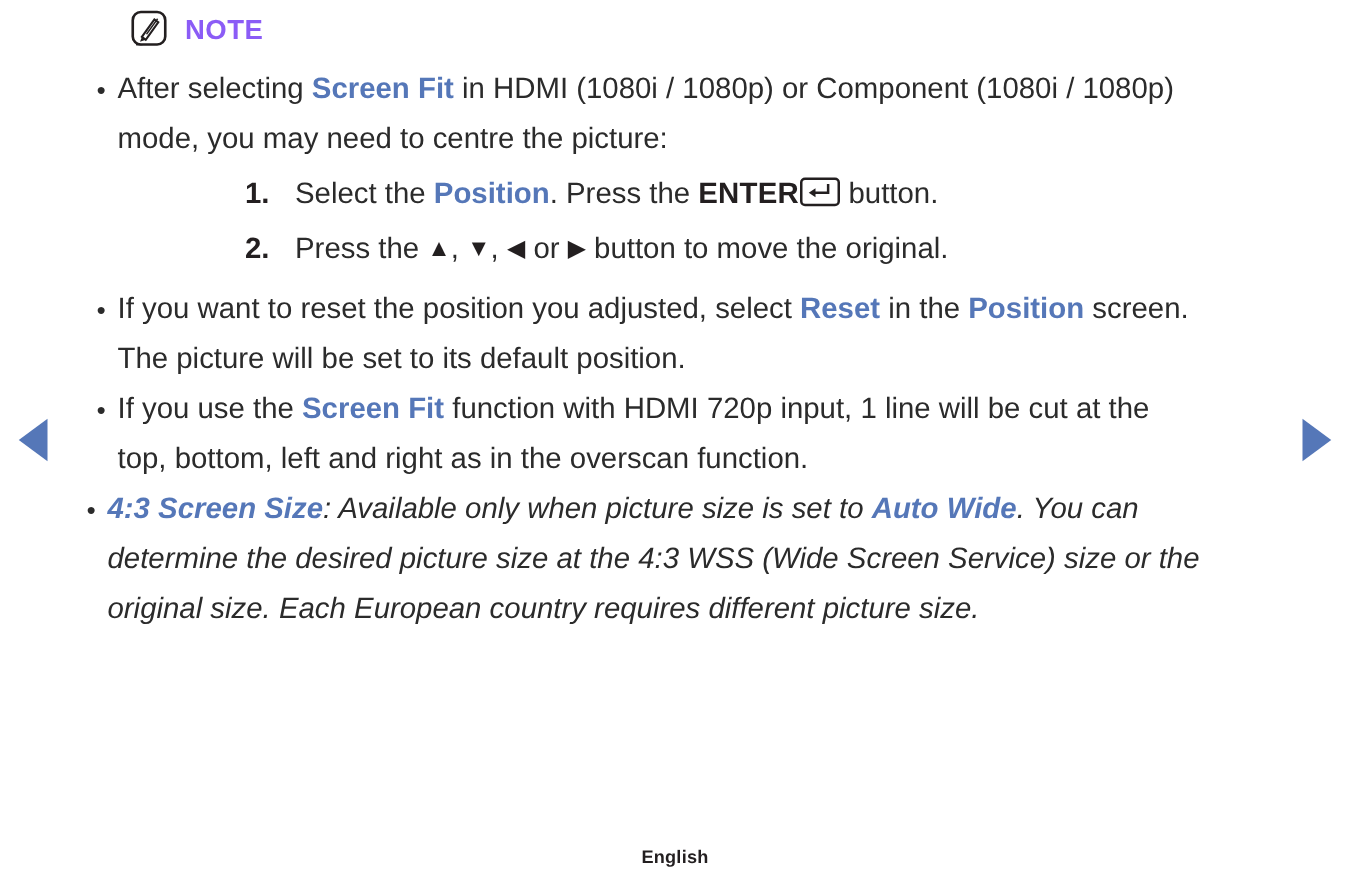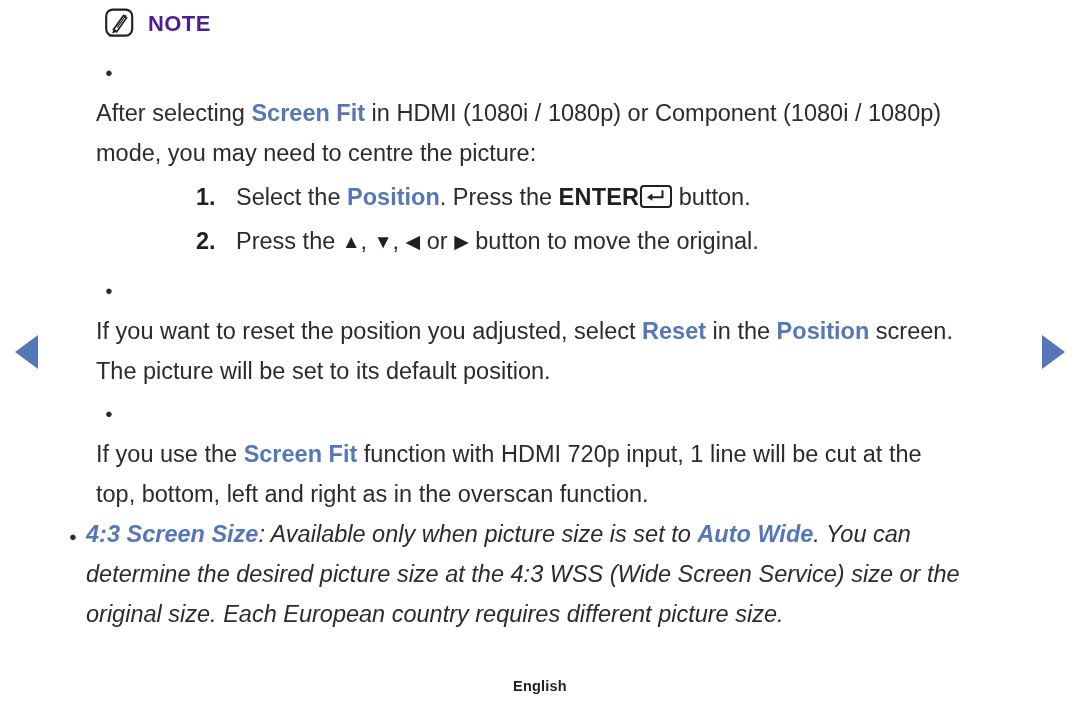--- a/index.html
+++ b/index.html
@@ -28,21 +28,21 @@
   }
   .note-icon {
     width: 31px;
     height: 31px;
     display: block;
   }
   .note-title {
     font-size: 22px;
     font-weight: bold;
     letter-spacing: 0.4px;
-    color: #4c1d95;
+    color: #8b5cf6;
     line-height: 1;
   }
 
   
   .content {
     position: absolute;
     left: 0;
     top: 50px;
     width: 1080px;
   }
@@ -65,21 +65,21 @@
   .bullet-dot::before { content: "\25CF"; font-size: 13px; }
 
   .bullet-body {
     flex: 1 1 auto;
     font-size: 23.5px;
     line-height: 40px;
     color: #2b2b2b;
   }
 
   
-  .lvl1 { padding-left: 96px; flex-direction: column; }
+  .lvl1 { padding-left: 68px; }
   .lvl1 .bullet-body { max-width: 860px; }
 
   
   .lvl0 { padding-left: 60px; font-style: italic; }
   .lvl0 .bullet-body { max-width: 912px; }
 
   
   .steps {
     padding-left: 196px;
     font-size: 23.5px;

